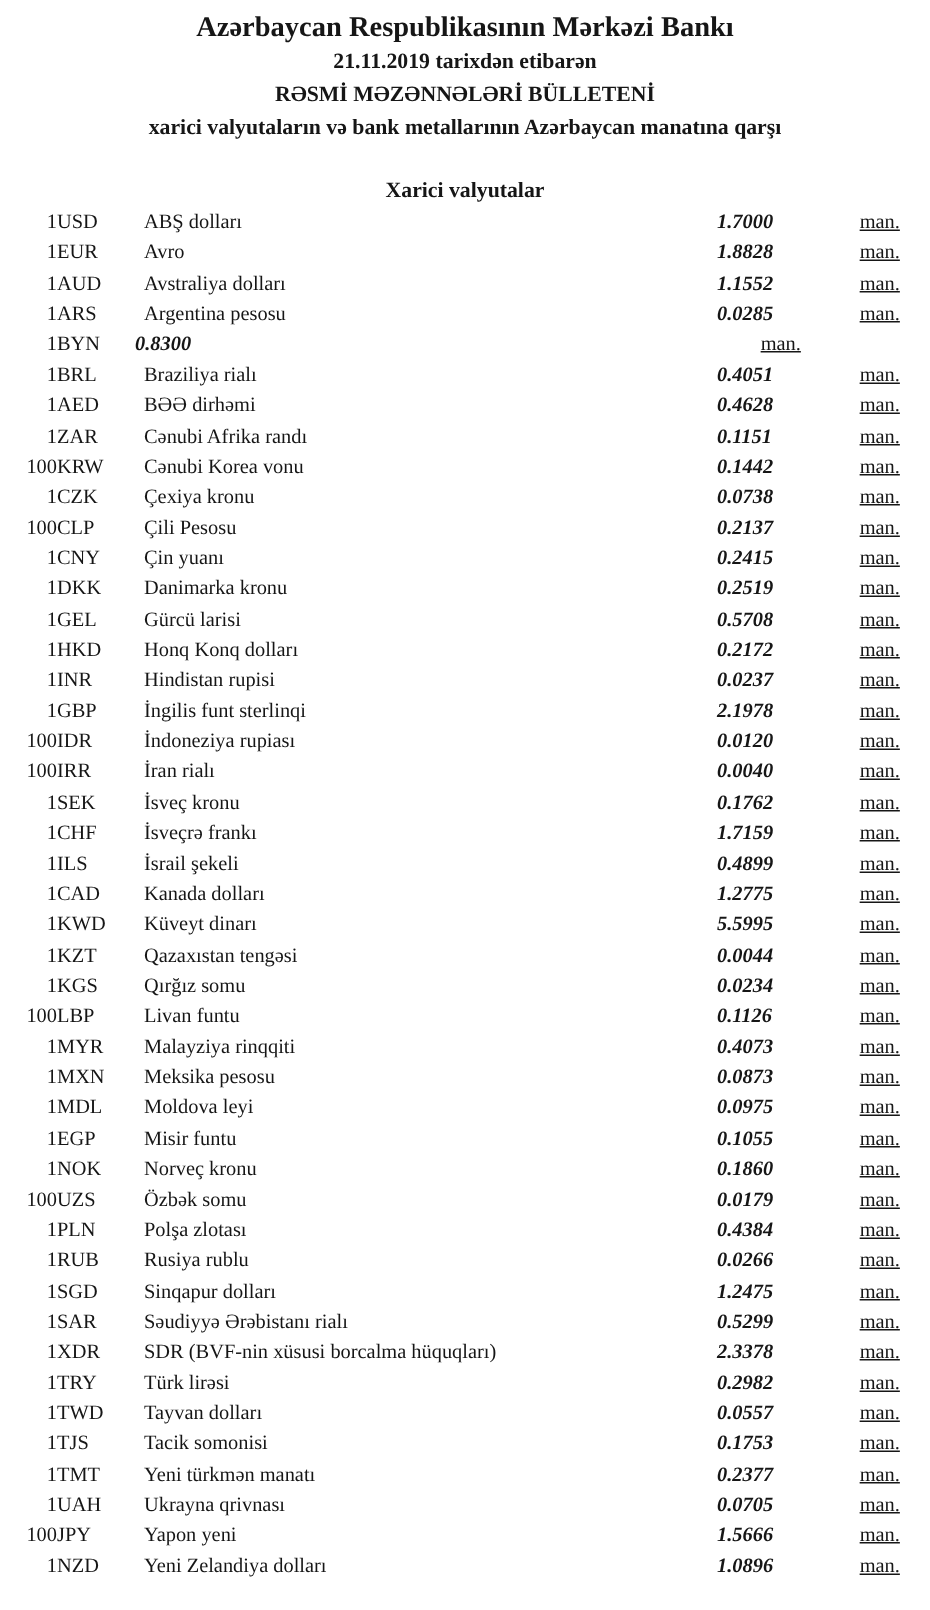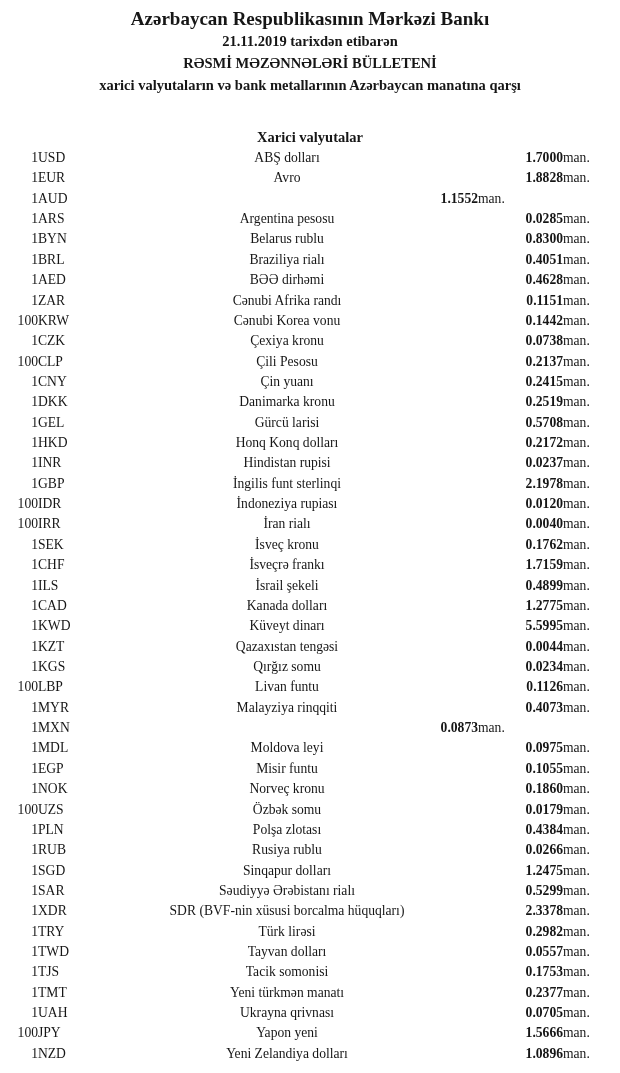--- a/index.html
+++ b/index.html
@@ -34,21 +34,21 @@
     font-size: 14.5px;
     font-weight: bold;
     line-height: 22px;
     margin: 0;
   }
   .section-title {
     text-align: center;
     font-size: 14.5px;
     font-weight: bold;
     line-height: 22px;
-    margin-top: 30px;
+    margin-top: 20px;
   }
   .rate-table {
     margin-top: 0;
   }
   .rate-row {
     display: grid;
     grid-template-columns: 38px 52px 1fr 85px 47px;
     box-sizing: border-box;
     padding-right: 10px;
     height: 20.36px;
@@ -56,30 +56,32 @@
     font-size: 13.6px;
     align-items: baseline;
   }
   .cell-qty {
     text-align: right;
   }
   .cell-code {
     text-align: left;
   }
   .cell-name {
-    text-align: center;
+    text-align: left;
     padding-left: 6px;
     white-space: nowrap;
   }
   .cell-rate {
-    text-align: right;
+    text-align: left;
     font-weight: bold;
+    font-style: italic;
   }
   .cell-unit {
-    text-align: left;
+    text-align: center;
+    text-decoration: underline;
   }
 </style>
 </head>
 <body>
 
 <div class="page">
 
   <div class="doc-header">
     <div class="doc-title">Azərbaycan Respublikasının Mərkəzi Bankı</div>
     <div class="doc-subline">21.11.2019 tarixdən etibarən</div>
@@ -102,36 +104,36 @@
       <span class="cell-qty">1</span>
       <span class="cell-code">EUR</span>
       <span class="cell-name">Avro</span>
       <span class="cell-rate">1.8828</span>
       <span class="cell-unit">man.</span>
     </div>
 
     <div class="rate-row">
       <span class="cell-qty">1</span>
       <span class="cell-code">AUD</span>
+      <span class="cell-name">Avstraliya dolları</span>
       <span class="cell-rate">1.1552</span>
       <span class="cell-unit">man.</span>
     </div>
 
     <div class="rate-row">
       <span class="cell-qty">1</span>
       <span class="cell-code">ARS</span>
       <span class="cell-name">Argentina pesosu</span>
       <span class="cell-rate">0.0285</span>
       <span class="cell-unit">man.</span>
     </div>
 
     <div class="rate-row">
       <span class="cell-qty">1</span>
       <span class="cell-code">BYN</span>
-      <span class="cell-name">Belarus rublu</span>
       <span class="cell-rate">0.8300</span>
       <span class="cell-unit">man.</span>
     </div>
 
     <div class="rate-row">
       <span class="cell-qty">1</span>
       <span class="cell-code">BRL</span>
       <span class="cell-name">Braziliya rialı</span>
       <span class="cell-rate">0.4051</span>
       <span class="cell-unit">man.</span>
@@ -309,20 +311,21 @@
       <span class="cell-qty">1</span>
       <span class="cell-code">MYR</span>
       <span class="cell-name">Malayziya rinqqiti</span>
       <span class="cell-rate">0.4073</span>
       <span class="cell-unit">man.</span>
     </div>
 
     <div class="rate-row">
       <span class="cell-qty">1</span>
       <span class="cell-code">MXN</span>
+      <span class="cell-name">Meksika pesosu</span>
       <span class="cell-rate">0.0873</span>
       <span class="cell-unit">man.</span>
     </div>
 
     <div class="rate-row">
       <span class="cell-qty">1</span>
       <span class="cell-code">MDL</span>
       <span class="cell-name">Moldova leyi</span>
       <span class="cell-rate">0.0975</span>
       <span class="cell-unit">man.</span>

